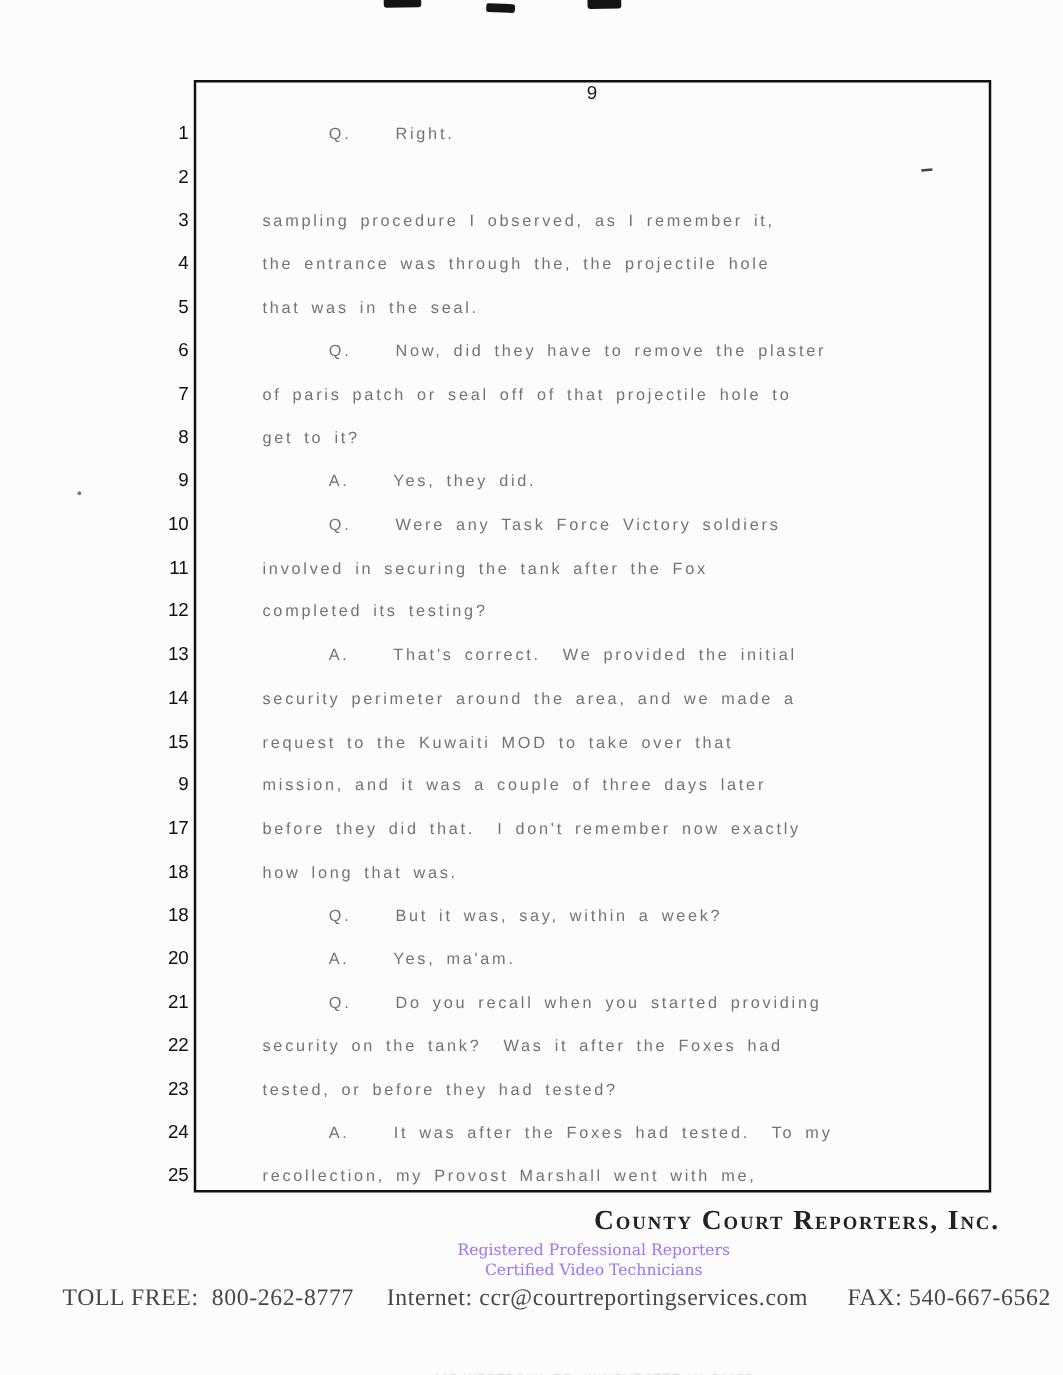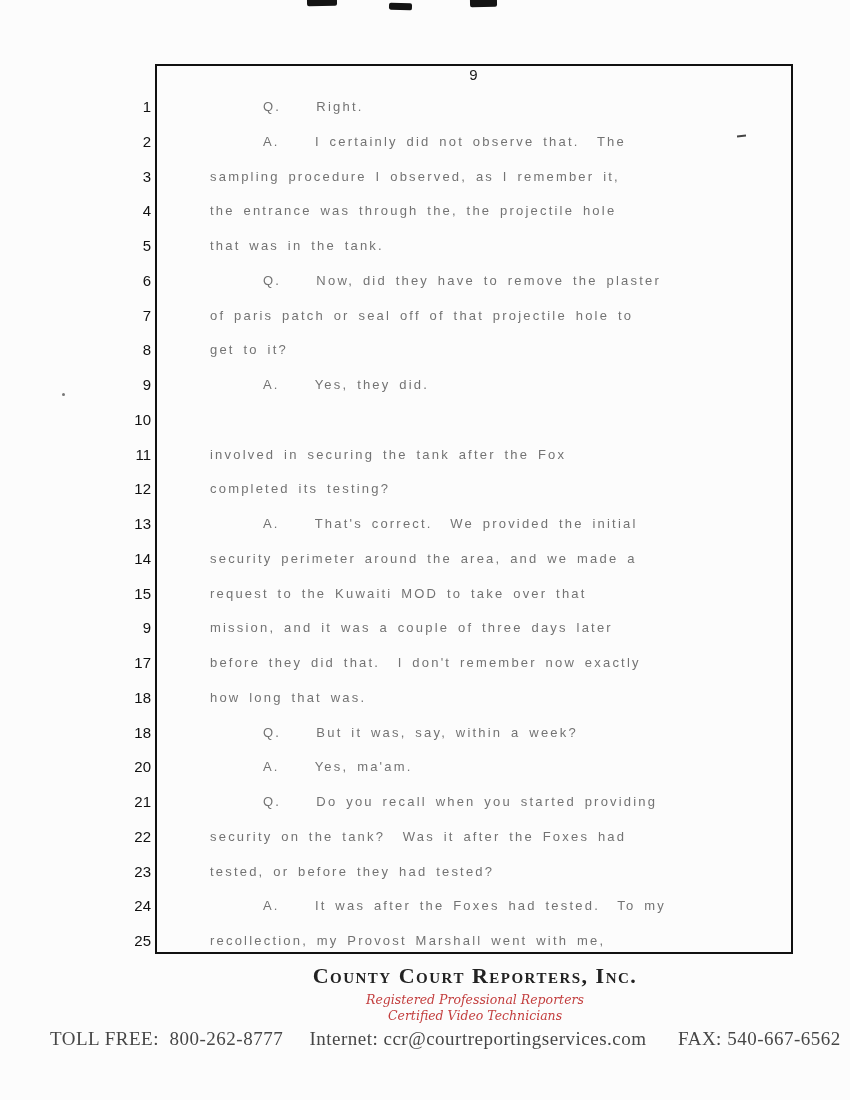--- a/index.html
+++ b/index.html
@@ -95,37 +95,36 @@
   .line .txt.indent {
     left: 263px;
   }
 
   
   .footer-company {
     position: absolute;
     left: 150px;
     top: 963px;
     width: 650px;
-    text-align: center;
+    text-align: right;
     font-family: "Liberation Serif", serif;
     font-variant: small-caps;
     font-weight: 600;
     font-size: 22px;
     letter-spacing: 1.5px;
     color: #222;
   }
   .footer-tagline1, .footer-tagline2 {
     position: absolute;
     left: 150px;
     width: 650px;
     text-align: center;
     font-family: "DejaVu Serif", serif;
-    font-style: italic;
     font-size: 12.5px;
-    color: #b91c1c;
+    color: #8b5cf6;
     opacity: 0.85;
     filter: blur(0.3px);
   }
   .footer-tagline1 { top: 992px; }
   .footer-tagline2 { top: 1008px; }
   .footer-contact {
     position: absolute;
     left: 50px;
     top: 1028px;
     width: 750px;
@@ -165,52 +164,52 @@
 
 <div class="page-number">9</div>
 
 <div class="lines">
     <div class="line">
       <span class="num">1</span>
       <span class="txt indent">Q.    Right.</span>
     </div>
     <div class="line">
       <span class="num">2</span>
-      <span class="txt indent">A.    I certainly did not observe that.  The</span>
     </div>
     <div class="line">
       <span class="num">3</span>
       <span class="txt">sampling procedure I observed, as I remember it,</span>
     </div>
     <div class="line">
       <span class="num">4</span>
       <span class="txt">the entrance was through the, the projectile hole</span>
     </div>
     <div class="line">
       <span class="num">5</span>
-      <span class="txt">that was in the tank.</span>
+      <span class="txt">that was in the seal.</span>
     </div>
     <div class="line">
       <span class="num">6</span>
       <span class="txt indent">Q.    Now, did they have to remove the plaster</span>
     </div>
     <div class="line">
       <span class="num">7</span>
       <span class="txt">of paris patch or seal off of that projectile hole to</span>
     </div>
     <div class="line">
       <span class="num">8</span>
       <span class="txt">get to it?</span>
     </div>
     <div class="line">
       <span class="num">9</span>
       <span class="txt indent">A.    Yes, they did.</span>
     </div>
     <div class="line">
       <span class="num">10</span>
+      <span class="txt indent">Q.    Were any Task Force Victory soldiers</span>
     </div>
     <div class="line">
       <span class="num">11</span>
       <span class="txt">involved in securing the tank after the Fox</span>
     </div>
     <div class="line">
       <span class="num">12</span>
       <span class="txt">completed its testing?</span>
     </div>
     <div class="line">

